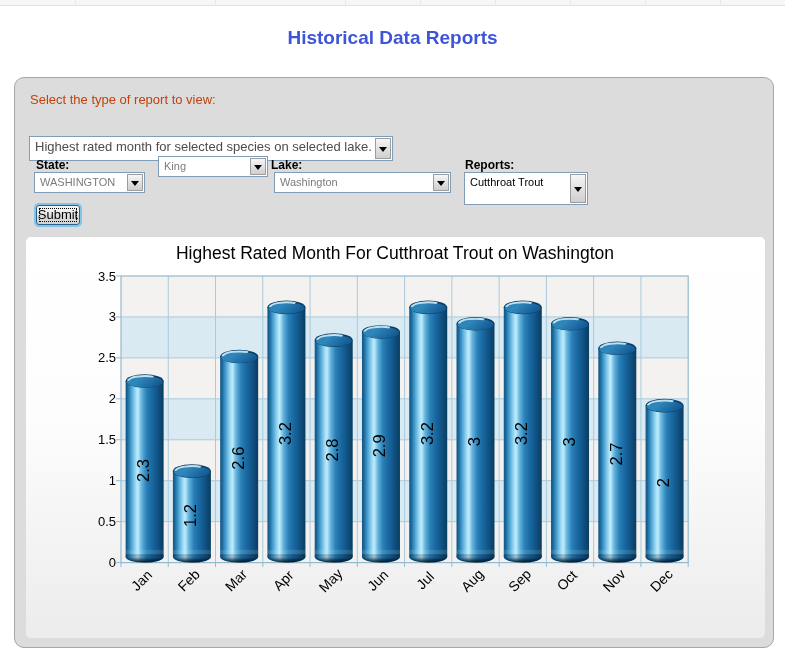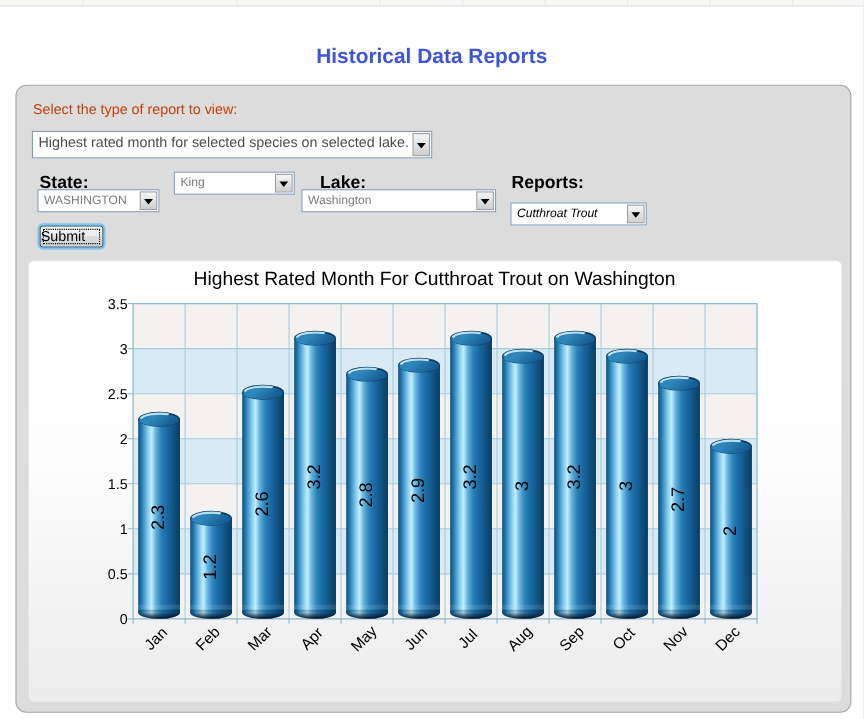--- a/index.html
+++ b/index.html
@@ -1,67 +1,67 @@
 <!DOCTYPE html>
 <html><head>
 <meta charset="utf-8">
 <title>Historical Data Reports</title>
 <style>
 * { margin:0; padding:0; box-sizing:border-box; }
 body { width:785px; height:654px; background:#fff; font-family:"Liberation Sans", sans-serif; position:relative; overflow:hidden; }
 .topstrip { position:absolute; left:0; top:0; width:785px; height:6px; background:#f7f7f6; border-bottom:1px solid #e2e2e0; }
 .topstrip i { position:absolute; top:0; width:1px; height:6px; background:#e9e9e7; }
-h1 { position:absolute; left:0; top:41px; width:785px; text-align:center; font-size:19px; font-weight:bold; color:#3e55d7; }
+h1 { position:absolute; left:0; top:27px; width:785px; text-align:center; font-size:19px; font-weight:bold; color:#3e55d7; }
 .panel { position:absolute; left:14px; top:77px; width:760px; height:571px; background:#dcdcdc; border:1px solid #a6a6a6; border-radius:10px; }
 .lab1 { position:absolute; left:30px; top:92px; font-size:13px; color:#c2410c; }
 .sel { position:absolute; background:#fff; border:1px solid #7f9db9; font-size:11px; color:#7b7b7b; }
 .sel .t { position:absolute; left:5px; top:0; right:17px; line-height:19px; white-space:nowrap; overflow:hidden; }
 .sel .b { position:absolute; right:1px; top:1px; bottom:1px; width:16px; background:linear-gradient(#f6f6f6,#dedede 60%,#cfcfcf); border:1px solid #9d9d9d; }
 .sel .b:after { content:""; position:absolute; left:50%; top:50%; margin:-2px 0 0 -4px; border:4px solid transparent; border-top:5px solid #000; border-bottom:0; }
-.flab { position:absolute; font-size:16px; font-weight:bold; color:#000; }
-.btn { position:absolute; left:36px; top:205px; width:58px; height:20px; background:linear-gradient(#f4f4f4,#ececec 45%,#dddddd 50%,#d2d2d2); border:1px solid #2c628b; border-radius:3px; box-shadow:0 0 0 2px #82c5e9; font-size:13px; text-align:left; line-height:18px; }
+.flab { position:absolute; font-size:12px; font-weight:bold; color:#000; }
+.btn { position:absolute; left:36px; top:205px; width:44px; height:20px; background:linear-gradient(#f4f4f4,#ececec 45%,#dddddd 50%,#d2d2d2); border:1px solid #2c628b; border-radius:3px; box-shadow:0 0 0 2px #82c5e9; font-size:13px; text-align:center; line-height:18px; }
 .btn .dot { position:absolute; left:2px; top:2px; right:2px; bottom:2px; border:1px dotted #000; }
 .white { position:absolute; left:26px; top:237px; width:739px; height:401px; background:linear-gradient(#ffffff, #fdfdfd 45%, #ececec); border-radius:5px; }
 </style>
 </head>
 <body>
 <div class="topstrip">
     <i style="left:75px"></i>
     <i style="left:215px"></i>
     <i style="left:345px"></i>
     <i style="left:420px"></i>
     <i style="left:495px"></i>
     <i style="left:570px"></i>
     <i style="left:645px"></i>
     <i style="left:720px"></i>
   </div>
 <h1>Historical Data Reports</h1>
 <div class="panel"></div>
 <div class="lab1">Select the type of report to view:</div>
-<div class="sel" style="left:29px; top:119px; width:364px; height:25px; color:#4c4c4c; font-size:13px;">
+<div class="sel" style="left:29px; top:136px; width:364px; height:25px; color:#4c4c4c; font-size:13px;">
     <span class="t" style="line-height:20px;">Highest rated month for selected species on selected lake.</span>
     <span class="b"></span>
   </div>
 <div class="flab" style="left:36px; top:158px;">State:</div>
 <div class="flab" style="left:160px; top:158px;">County:</div>
-<div class="flab" style="left:291px; top:158px;">Lake:</div>
+<div class="flab" style="left:271px; top:158px;">Lake:</div>
 <div class="flab" style="left:465px; top:158px;">Reports:</div>
 <div class="sel" style="left:34px; top:172px; width:111px; height:21px;">
     <span class="t">WASHINGTON</span>
     <span class="b"></span>
   </div>
 <div class="sel" style="left:158px; top:156px; width:110px; height:21px;">
     <span class="t">King</span>
     <span class="b"></span>
   </div>
 <div class="sel" style="left:274px; top:172px; width:177px; height:21px;">
     <span class="t">Washington</span>
     <span class="b"></span>
   </div>
-<div class="sel" style="left:464px; top:184px; width:124px; height:21px; color:#000;font-style:italic;">
+<div class="sel" style="left:464px; top:172px; width:124px; height:33px; color:#000;">
     <span class="t">Cutthroat Trout</span>
     <span class="b"></span>
   </div>
 <div class="btn">Submit<span class="dot"></span></div>
 <div class="white"></div>
 <svg width="785" height="654" viewBox="0 0 785 654" style="position:absolute;left:0;top:0;" font-family="Liberation Sans, sans-serif">
 <defs>
 <linearGradient id="bar" x1="0" y1="0" x2="1" y2="0">
 <stop offset="0" stop-color="#115687"></stop>
 <stop offset="0.05" stop-color="#196798"></stop>

